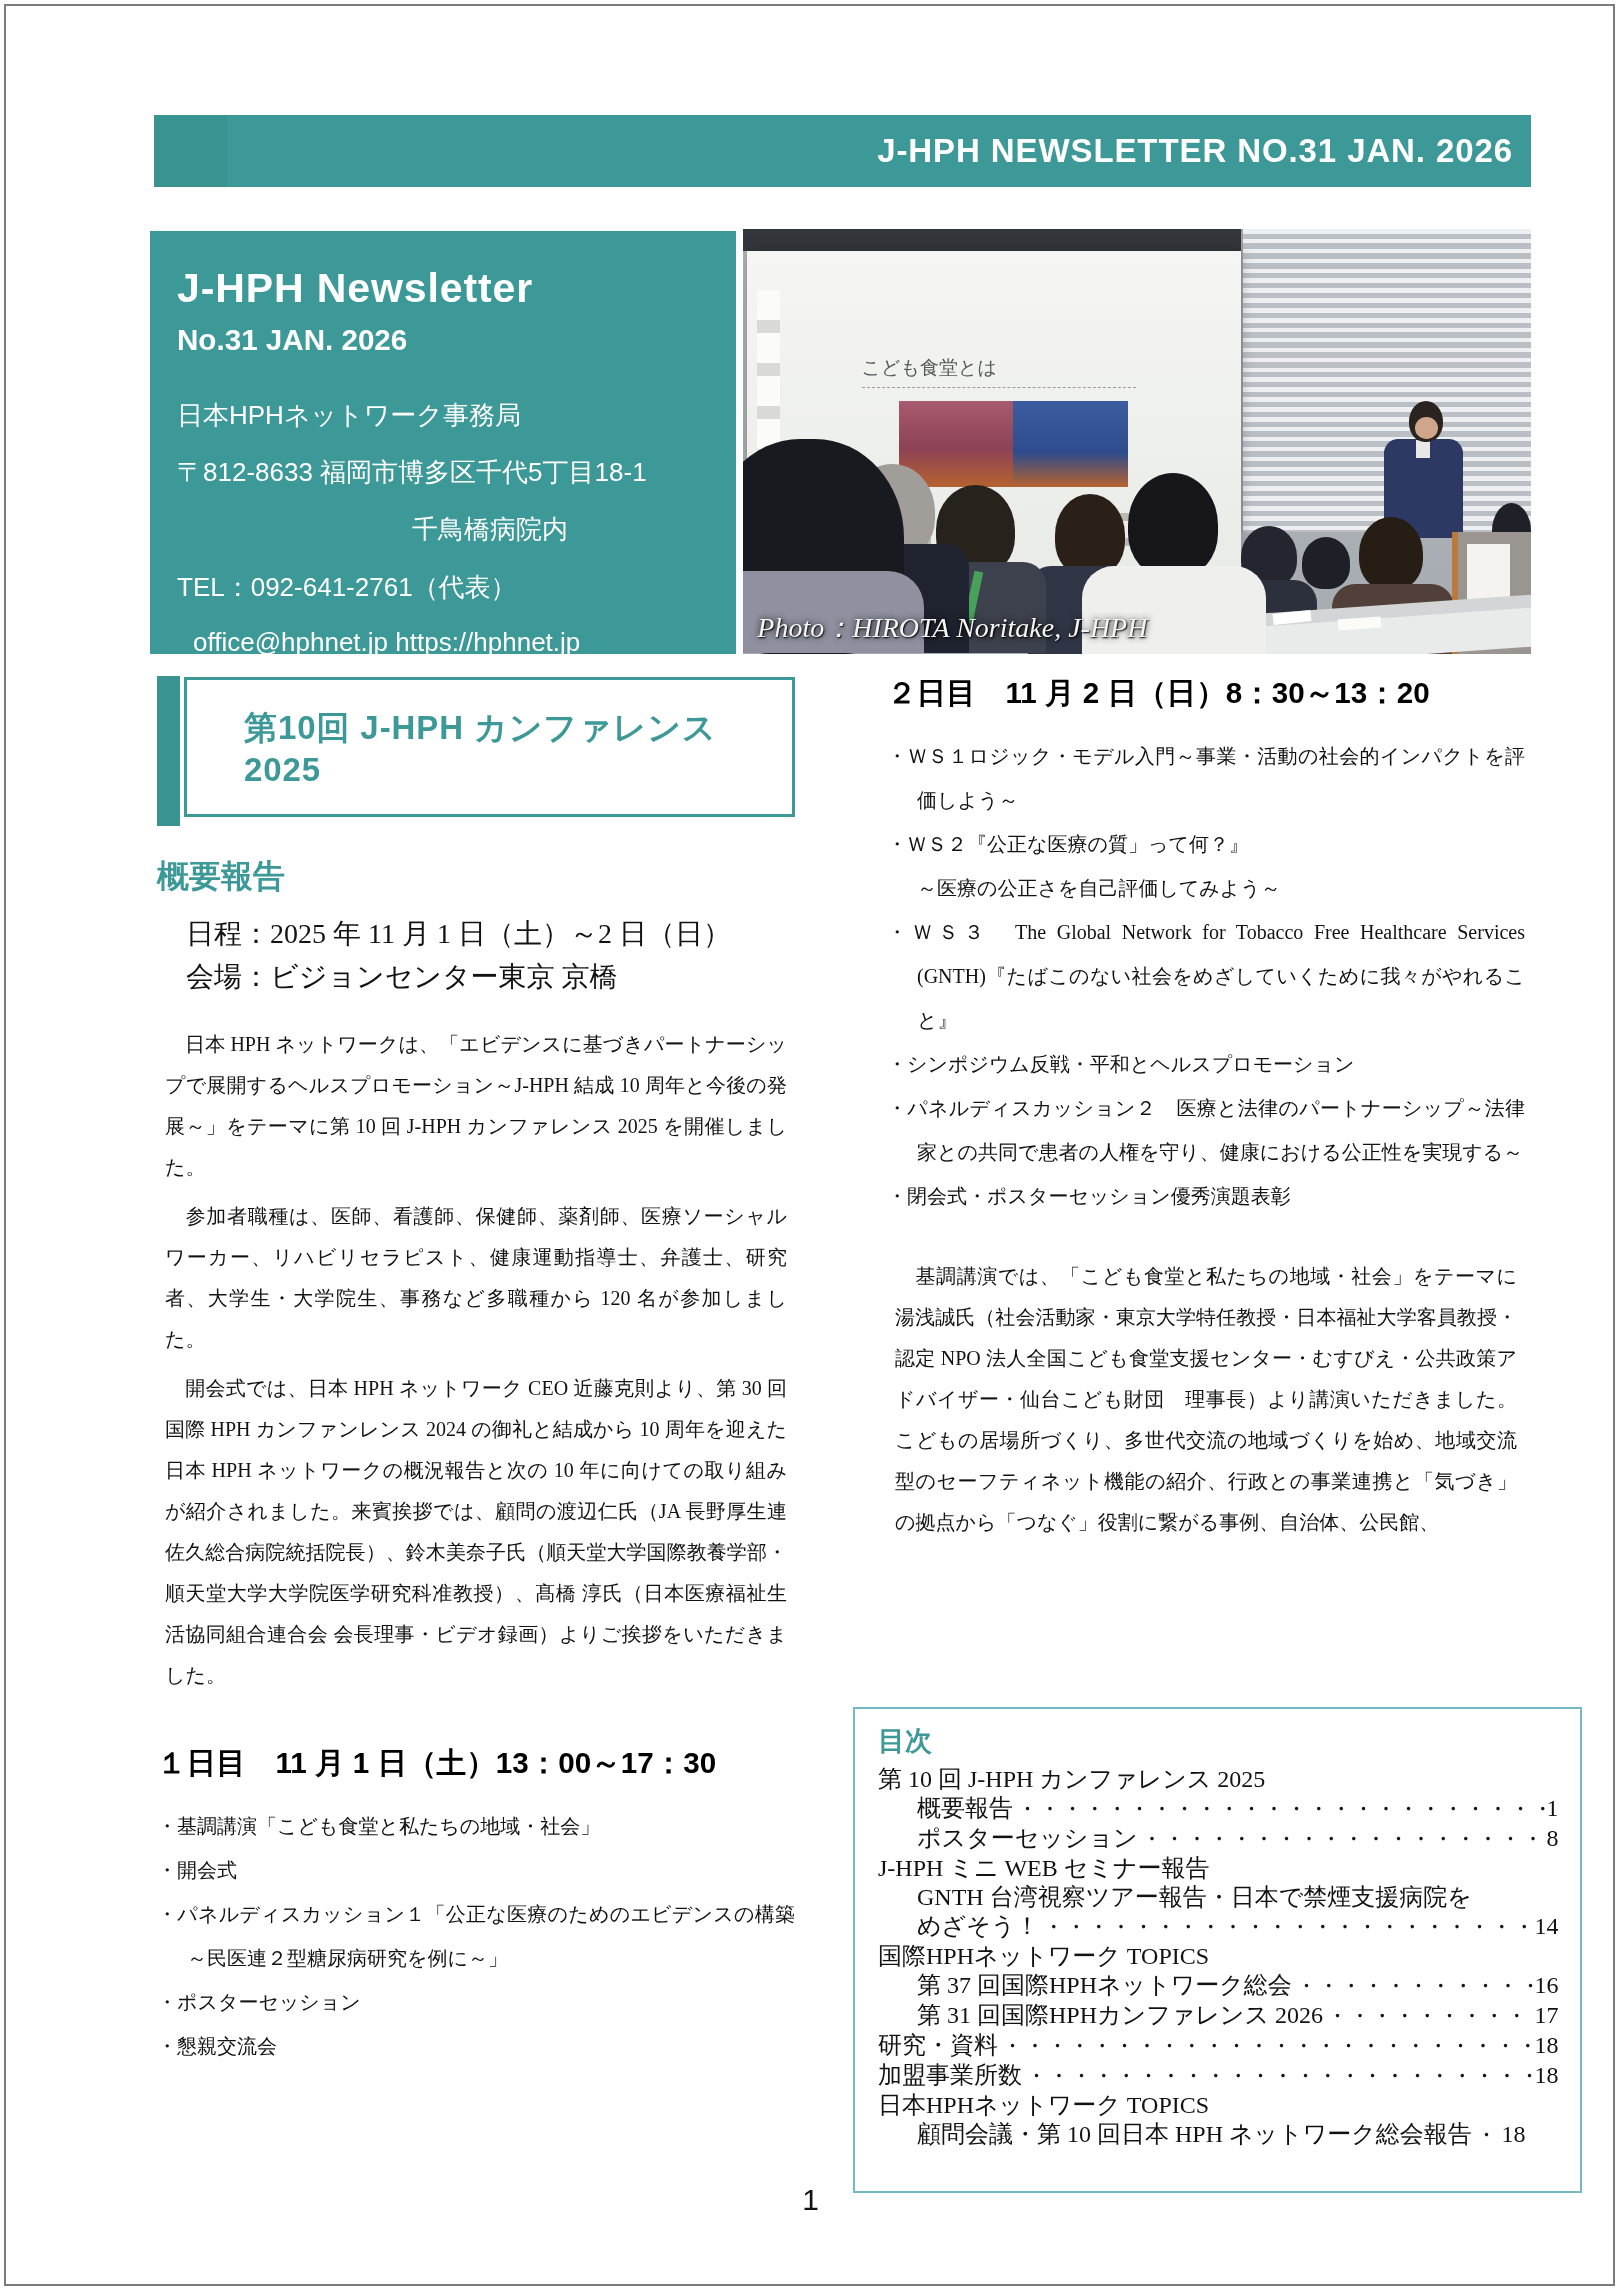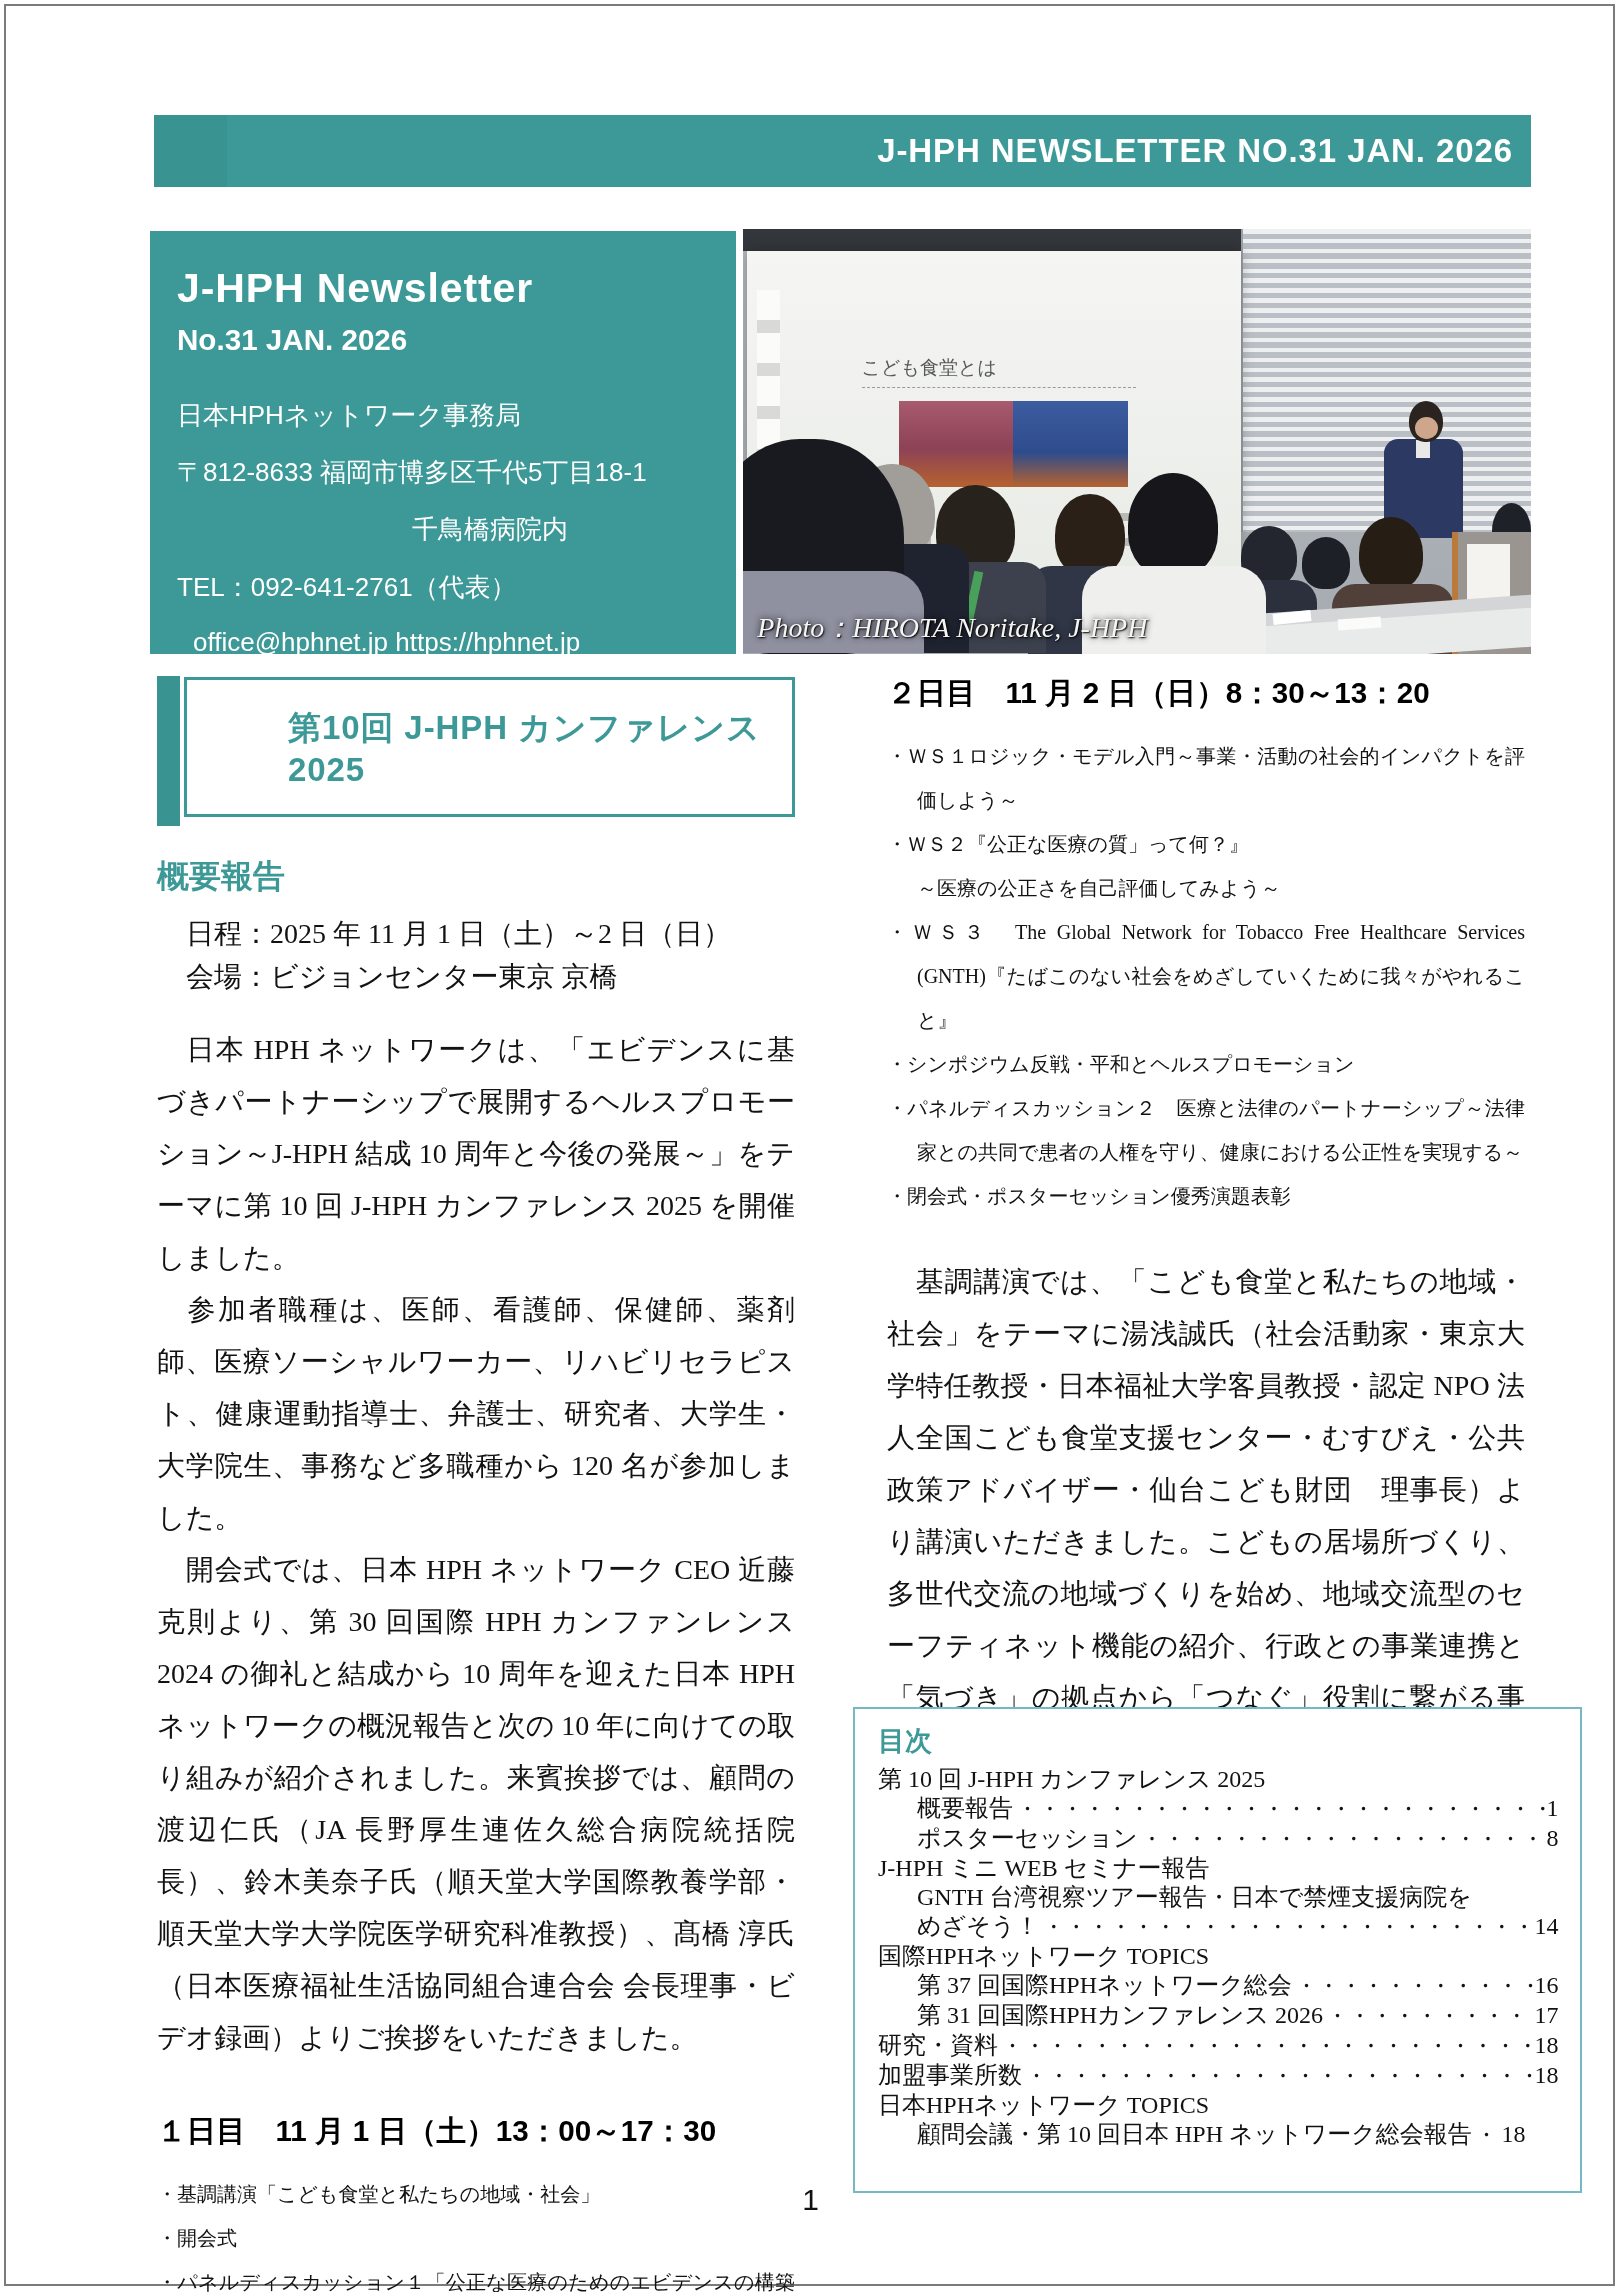--- a/index.html
+++ b/index.html
@@ -71,31 +71,31 @@
   .ph-paper2{position:absolute;left:595px;top:389px;width:43px;height:10.7px;background:#fbfbf9;transform:rotate(-4deg);}
   .ph-laptop{position:absolute;left:315px;top:383px;width:43px;height:25px;background:#dfe1e2;border-radius:2.7px;}
   .ph-caption{position:absolute;left:14.3px;bottom:7.2px;font-style:italic;font-size:28px;
     font-family:"Liberation Serif","DejaVu Serif",serif;color:#f5f5f3;
     text-shadow:0 0 7.2px rgba(0,0,0,.85),0.9px 0.9px 1.8px #000;}
 
   
   .col-left{position:absolute;left:157px;top:677px;width:638px;}
   .col-right{position:absolute;left:887px;top:673px;width:638px;}
 
-  .title-box{position:relative;margin-left:27px;border:3.6px solid var(--teal);height:134px;background:#fff;padding-left:44px;}
+  .title-box{position:relative;margin-left:27px;border:3.6px solid var(--teal);height:134px;background:#fff;}
   .title-bar{position:absolute;left:-30px;top:-3.6px;width:23px;height:150px;background:var(--teal-dark);}
   .title-text{height:100%;display:flex;align-items:center;padding-left:57px;color:var(--teal);
     font:700 33px "Liberation Sans","DejaVu Sans",sans-serif;letter-spacing:0.9px;}
 
   .overview{margin:38px 0 0 0;color:var(--teal);font:700 32px "Liberation Sans","DejaVu Sans",sans-serif;}
   .meta{margin-top:14.3px;padding-left:29px;font-size:28px;line-height:41px;}
   .meta + .meta{margin-top:1.8px;}
 
   .paras{margin-top:27px;}
-  .body-p{margin:0;font-size:28px;line-height:52px;text-align:justify;}
+  .body-p{margin:8px;font-size:20px;line-height:41px;text-align:justify;}
   .keynote{margin-top:38px;}
 
   .day-head{margin:47px 0 0 0;font:700 29.6px/39px "Liberation Sans","DejaVu Sans",sans-serif;color:#000;}
   .col-right .day-head{margin:0;}
   .items{margin-top:21.5px;}
   .prog-item{font-size:20px;line-height:44px;padding-left:30px;text-indent:-30px;
     text-align:justify;white-space:pre-line;}
 
   
   .toc{position:absolute;left:853px;top:1707px;width:729px;box-sizing:border-box;background:#fff;

